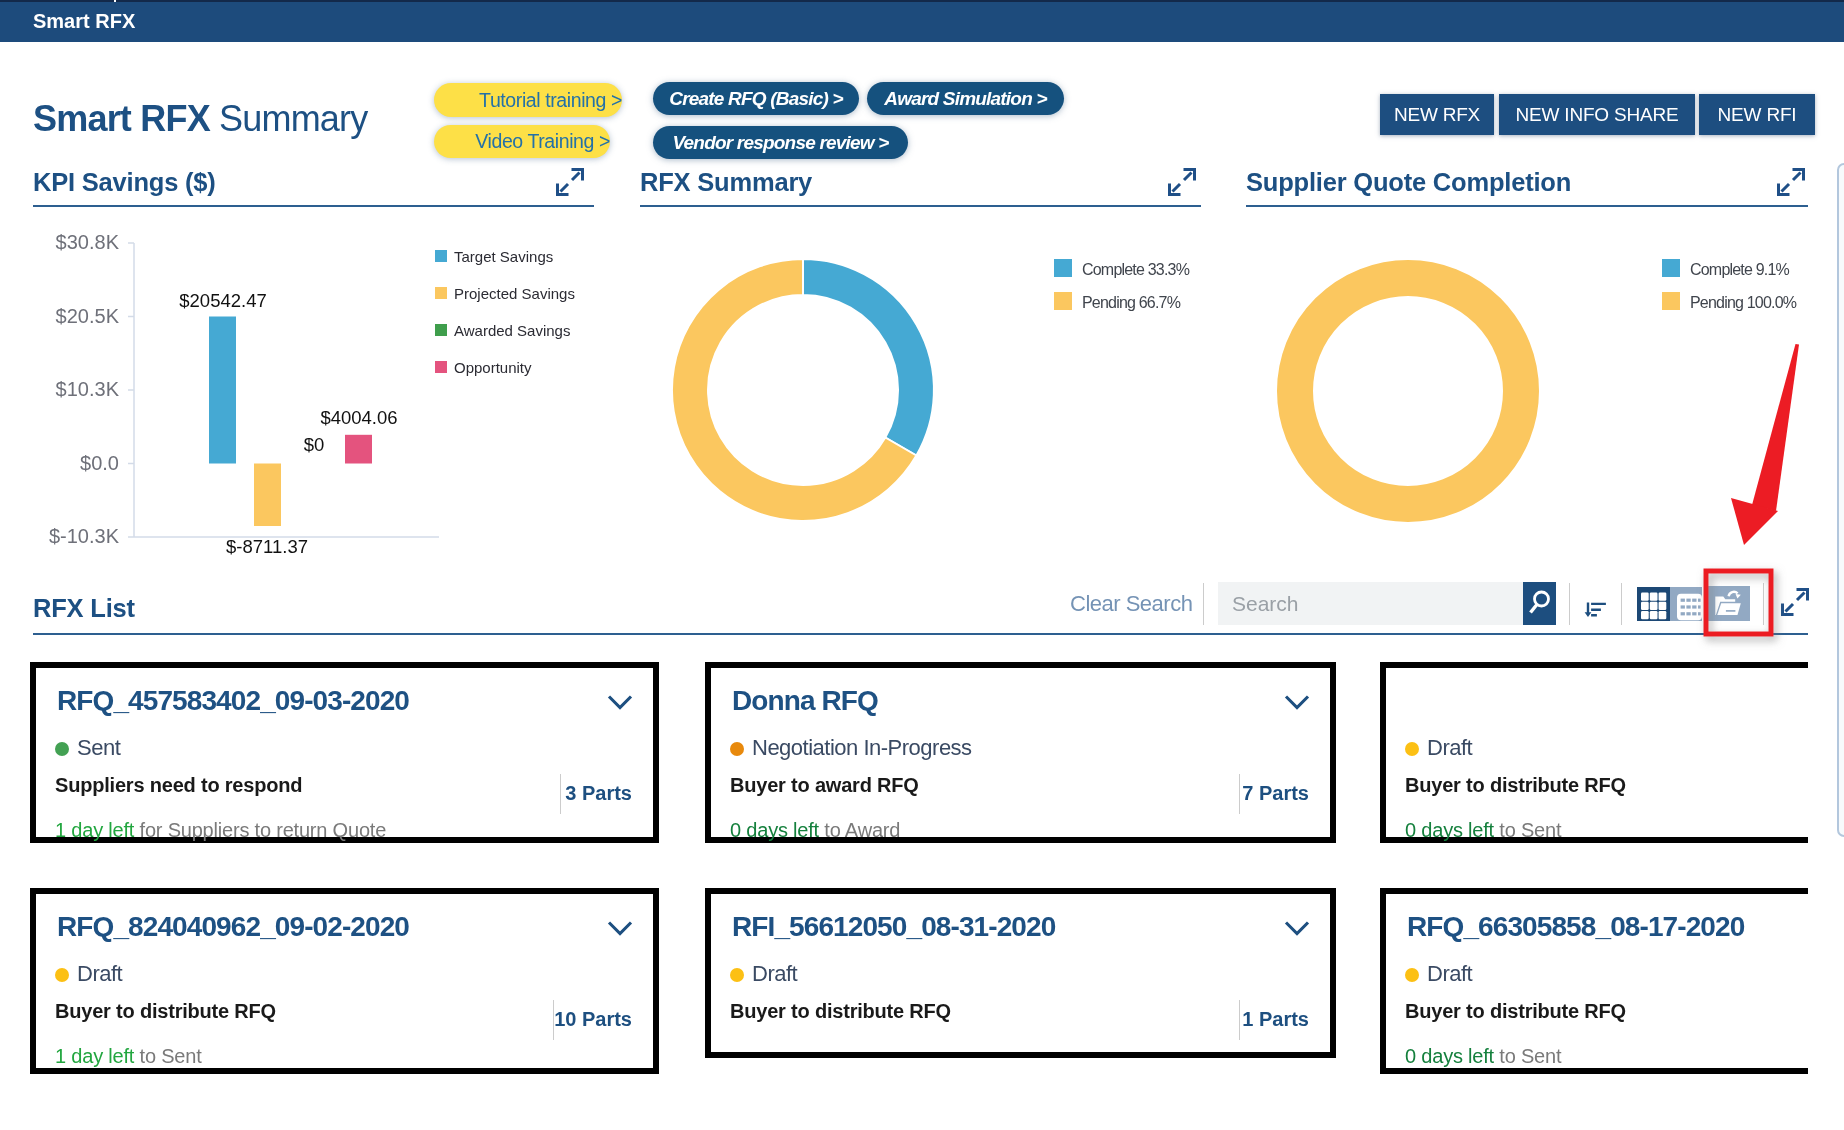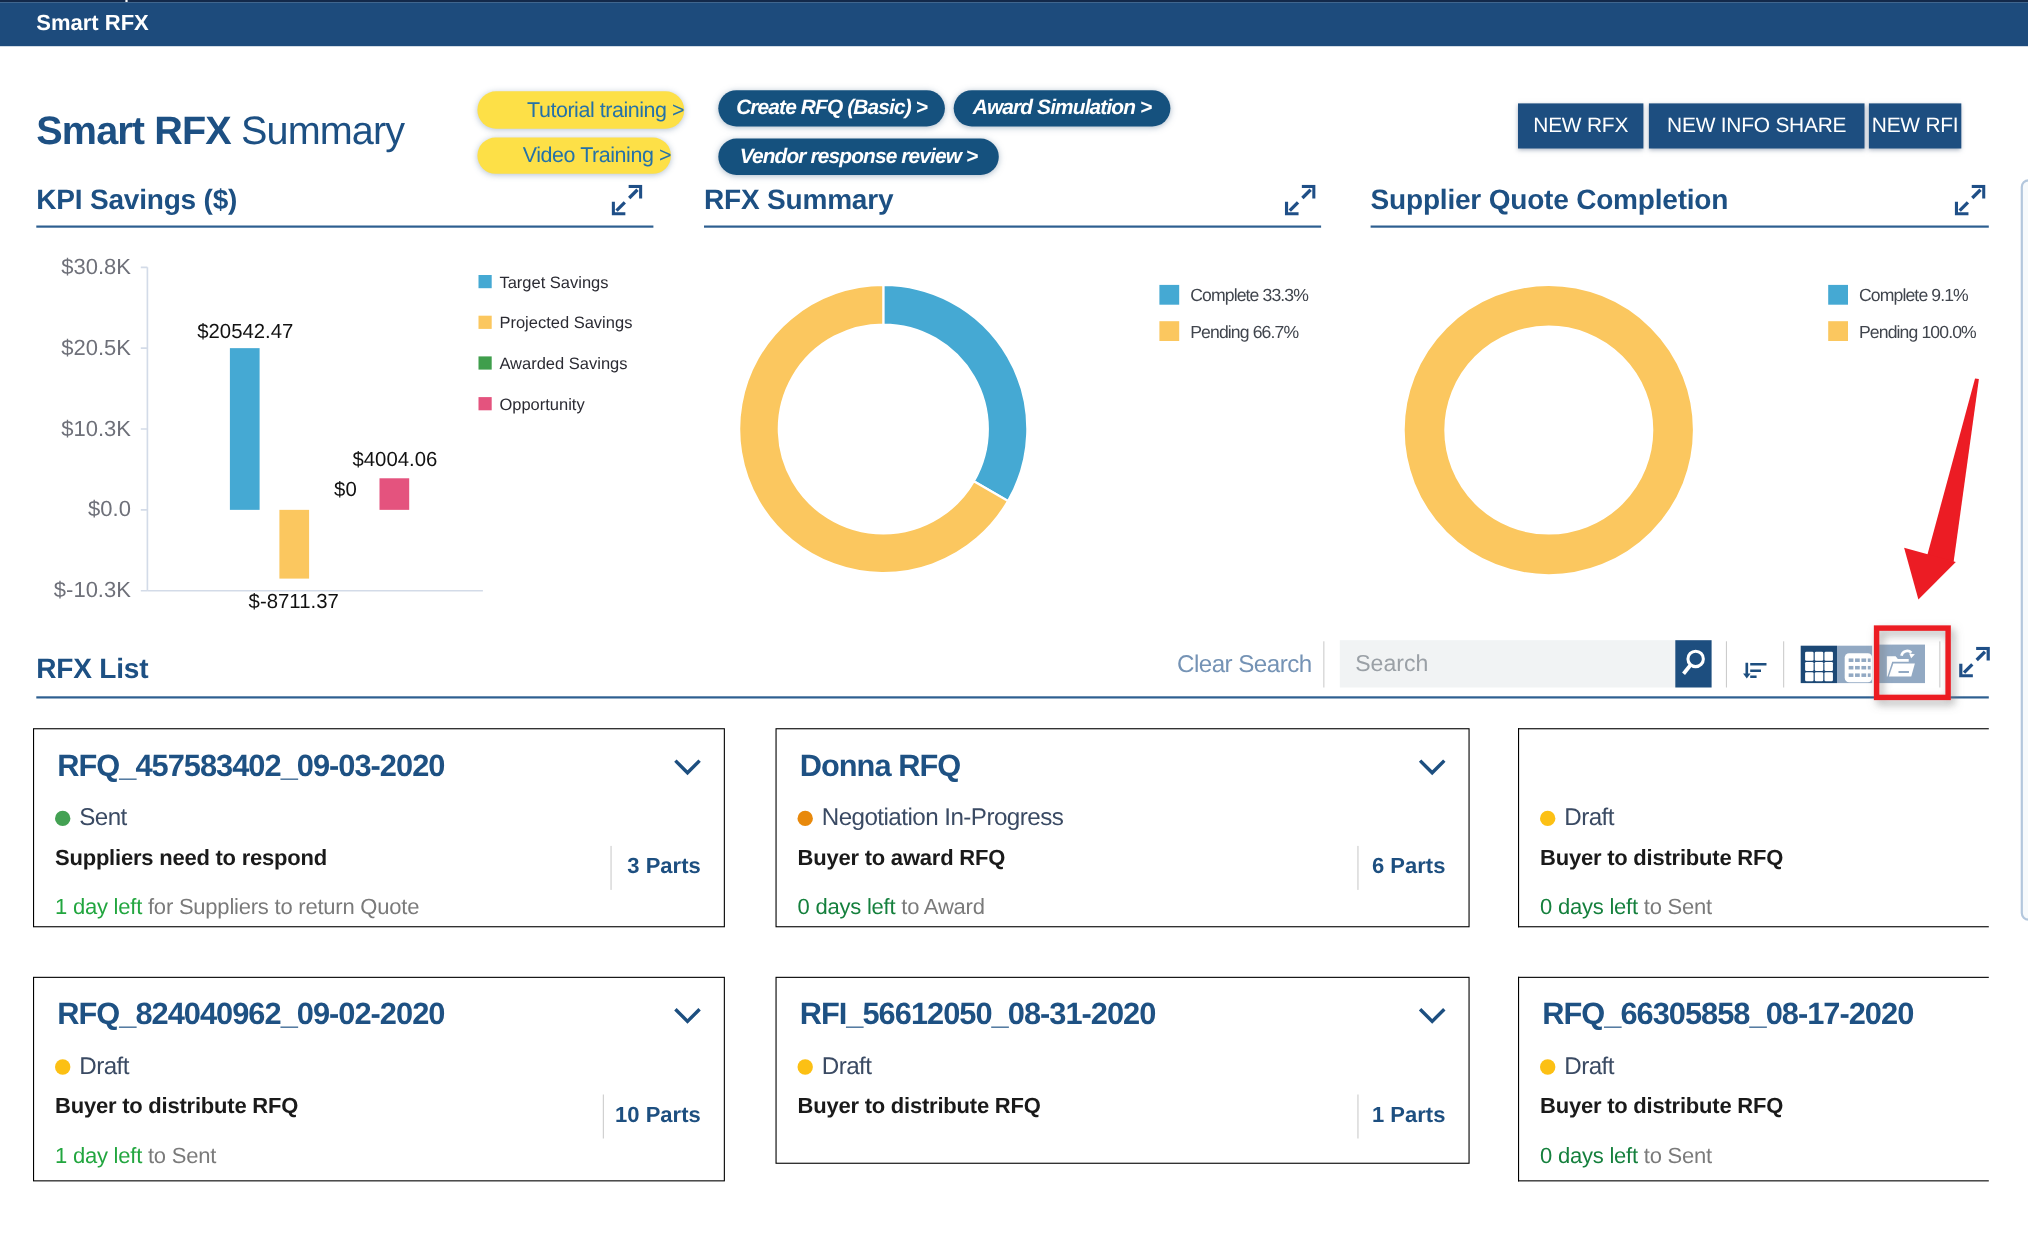--- a/index.html
+++ b/index.html
@@ -4,21 +4,21 @@
 <style>
 * { margin:0; padding:0; box-sizing:border-box; }
 html,body { width:1844px; height:1130px; background:#fff; overflow:hidden; }
 body { font-family:"Liberation Sans", sans-serif; position:relative; }
 .abs { position:absolute; }
 .hline { position:absolute; height:2px; background:#2d5f90; }
 .head { position:absolute; font-size:25.5px; font-weight:bold; color:#1d5083; letter-spacing:-0.2px; }
 .pillw { position:absolute; background:#fde047; color:#2471a8; border-radius:17px; font-size:19.5px; letter-spacing:-0.4px; text-align:right; box-shadow:0 1px 6px rgba(90,120,150,.45); }
 .pillb { position:absolute; background:#15517e; color:#fff; border-radius:17px; font-size:19px; letter-spacing:-0.8px; font-weight:bold; font-style:italic; text-align:center; box-shadow:0 1px 6px rgba(90,120,150,.5); }
 .newbtn { position:absolute; background:#1d4e80; color:#fff; font-size:19px; letter-spacing:-0.2px; font-weight:normal; text-align:center; height:41px; line-height:41px; box-shadow:0 1px 4px rgba(80,100,130,.5); }
-.card { position:absolute; background:#fff; border:1px solid #000000; }
+.card { position:absolute; background:#fff; border:6px solid #000000; }
 .ctitle { position:absolute; left:21px; top:17px; font-size:28px; font-weight:bold; color:#1e5183; letter-spacing:-0.9px; }
 .cstat { position:absolute; left:41px; top:67px; font-size:22px; letter-spacing:-0.5px; color:#3a4a63; }
 .cdot { position:absolute; left:19px; top:74px; width:14px; height:14px; border-radius:50%; }
 .cbody { position:absolute; left:19px; top:106px; font-size:20px; letter-spacing:-0.2px; font-weight:bold; color:#1a1a1a; }
 .cparts { position:absolute; right:21px; top:114px; font-size:20px; font-weight:bold; color:#1d4f80; }
 .cdiv { position:absolute; width:1px; top:106px; height:40px; background:#ccc; }
 .cdays { position:absolute; left:19px; top:151px; font-size:20px; letter-spacing:-0.2px; color:#7a7a7a; }
 .green { color:#22a63f; }
 .red { color:#15803d; }
 .chev { position:absolute; right:20px; top:26px; }
@@ -34,21 +34,21 @@
 <div class="abs" style="left:33px;top:98px;font-size:36px;letter-spacing:-0.8px;color:#1d5083;"><b>Smart RFX</b> <span style="font-weight:normal;">Summary</span></div>
 
 <div class="pillw" style="left:434px;top:83px;width:188px;height:34px;line-height:34px;">Tutorial training &gt;</div>
 <div class="pillw" style="left:434px;top:125px;width:176px;height:33px;line-height:33px;">Video Training &gt;</div>
 <div class="pillb" style="left:653px;top:82px;width:206px;height:33px;line-height:33px;">Create RFQ (Basic) &gt;</div>
 <div class="pillb" style="left:867px;top:82px;width:197px;height:33px;line-height:33px;">Award Simulation &gt;</div>
 <div class="pillb" style="left:653px;top:126px;width:255px;height:33px;line-height:33px;">Vendor response review &gt;</div>
 
 <div class="newbtn" style="left:1380px;top:94px;width:114px;">NEW RFX</div>
 <div class="newbtn" style="left:1499px;top:94px;width:196px;">NEW INFO SHARE</div>
-<div class="newbtn" style="left:1699px;top:94px;width:84px;">NEW RFI</div>
+<div class="newbtn" style="left:1699px;top:94px;width:116px;">NEW RFI</div>
 
 <div class="head" style="left:33px;top:168px;">KPI Savings ($)</div>
 <div class="hline" style="left:33px;top:205px;width:561px;"></div>
 <div class="head" style="left:640px;top:168px;">RFX Summary</div>
 <div class="hline" style="left:640px;top:205px;width:561px;"></div>
 <div class="head" style="left:1246px;top:168px;">Supplier Quote Completion</div>
 <div class="hline" style="left:1246px;top:205px;width:562px;"></div>
 
 <svg class="abs" style="left:556px;top:168px;" width="28" height="28" viewBox="0 0 28 28" fill="none" stroke="#1f4f87" stroke-width="3">
     <path d="M16 12 L23.5 4.5"></path>
@@ -210,21 +210,21 @@
 </div>
 <div class="card" style="left:705px;top:662px;width:631px;height:181px;padding-left:10px;">
   <div class="ctitle">Donna RFQ</div>
   <svg class="chev" width="26" height="17" viewBox="0 0 26 17" fill="none" stroke="#1d4f80" stroke-width="3.1">
       <path d="M2 2.5 L13 13.5 L24 2.5"></path>
     </svg>
   <div class="cdot" style="background:#e8890c;"></div>
   <div class="cstat">Negotiation In-Progress</div>
   <div class="cbody">Buyer to award RFQ</div>
   <div class="cdiv" style="left:528px;"></div>
-  <div class="cparts">6 Parts</div>
+  <div class="cparts">7 Parts</div>
   <div class="cdays"><span class="red">0 days left</span> to Award</div>
 </div>
 <div class="card" style="left:1380px;top:662px;width:631px;height:181px;border-right:none;">
   <div class="cdot" style="background:#fcc014;"></div>
   <div class="cstat">Draft</div>
   <div class="cbody">Buyer to distribute RFQ</div>
   <div class="cdays"><span class="red">0 days left</span> to Sent</div>
 </div>
 
 <div class="card" style="left:30px;top:888px;width:629px;height:186px;">

